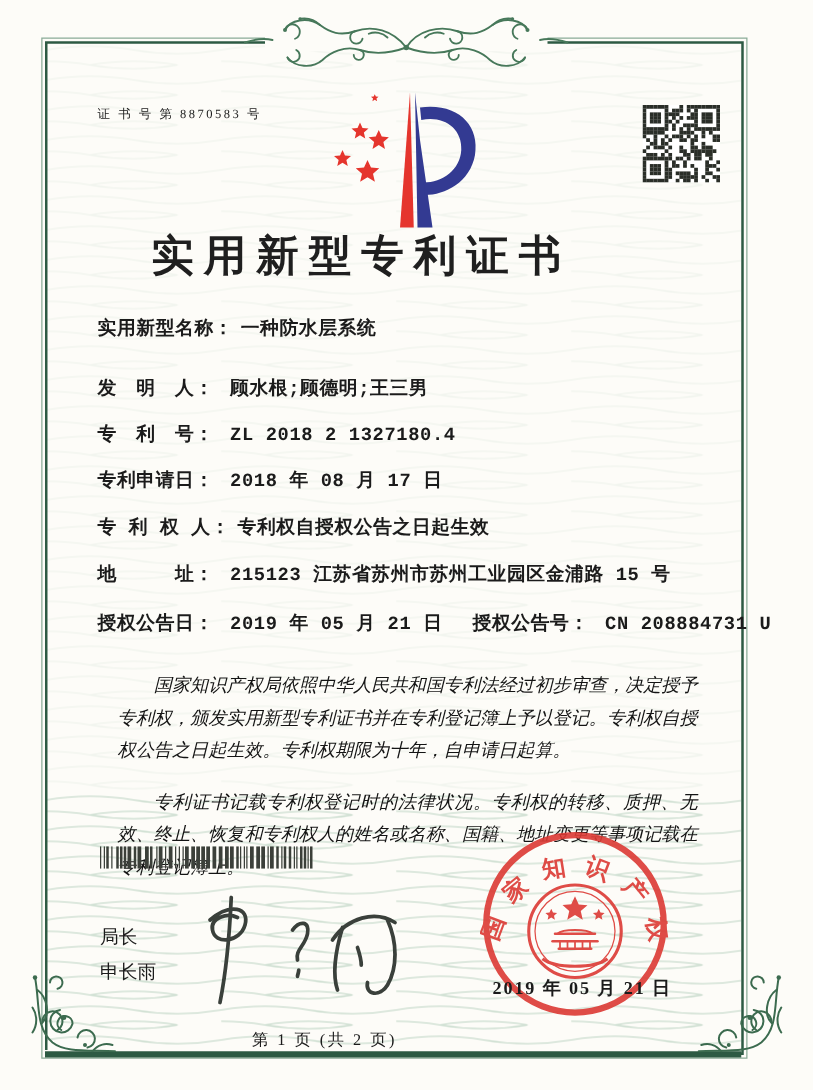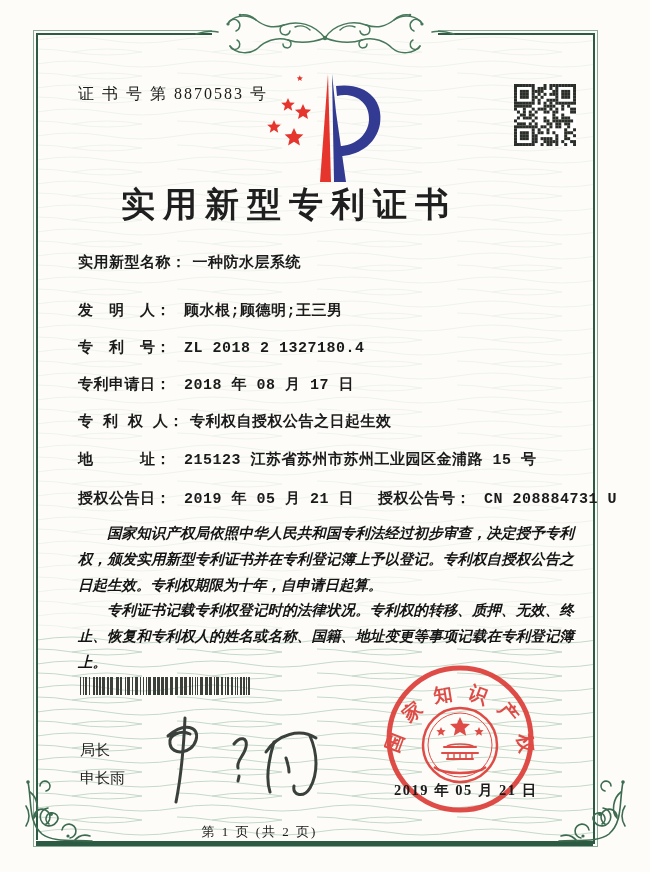--- a/index.html
+++ b/index.html
@@ -15,36 +15,36 @@
   .frame-inner{position:absolute;inset:2px;border:2px solid #2d5a43;}
   .frame-bottom-band{position:absolute;left:36px;width:557px;top:840px;height:5px;
     background:#2d5a43;border-top:1.5px solid #fdfcf8;z-index:2;}
   
   .waves{position:absolute;left:37px;top:34px;z-index:0;}
   
   .ornament-top{position:absolute;left:194px;top:12px;z-index:3;}
   .ornament-bl{position:absolute;left:18px;top:778px;z-index:4;}
   .ornament-br{position:absolute;left:557px;top:778px;z-index:4;transform:scaleX(-1);}
   
-  .cert-no{position:absolute;left:78px;top:84px;font-size:16px;letter-spacing:2px;z-index:5;}
+  .cert-no{position:absolute;left:78px;top:84px;font-size:10px;letter-spacing:2px;z-index:5;}
   .logo{position:absolute;left:258px;top:72px;z-index:5;}
   .qr{position:absolute;left:514px;top:84px;z-index:5;}
   .title{position:absolute;left:0;top:182px;width:578px;text-align:center;
     font-size:34px;font-weight:600;letter-spacing:8px;color:#1f1f1f;z-index:5;}
   
   .row{position:absolute;left:78px;font-size:15px;font-weight:600;
     letter-spacing:.5px;white-space:nowrap;z-index:5;font-family:Liberation Mono, monospace;}
   .row .lbl{display:inline-block;min-width:100px;}
   .row .val{margin-left:6px;}
   .row2{position:absolute;left:300px;top:0;}
   
   .paras{position:absolute;left:78px;top:521px;width:496px;z-index:5;
     font-style:italic;font-size:14.5px;line-height:1.78;font-weight:500;
     text-align:justify;color:#141414;}
-  .paras p{margin:0;text-indent:2em;font-weight:bold;}
+  .paras p{margin:16px;text-indent:2em;}
   
   .barcode{position:absolute;left:80px;top:677px;z-index:5;}
   .signer{position:absolute;left:80px;top:736px;z-index:5;font-size:15px;line-height:28px;font-weight:500;}
   .signature{position:absolute;left:138px;top:710px;z-index:6;}
   .seal{position:absolute;left:384px;top:663px;z-index:5;opacity:.9;}
   .seal-date{position:absolute;left:394px;top:781px;z-index:7;font-size:14.5px;
     font-weight:600;letter-spacing:1.5px;white-space:nowrap;}
   .footer{position:absolute;left:0;top:823px;width:519px;text-align:center;
     font-size:13px;letter-spacing:2px;z-index:5;}
 </style>

